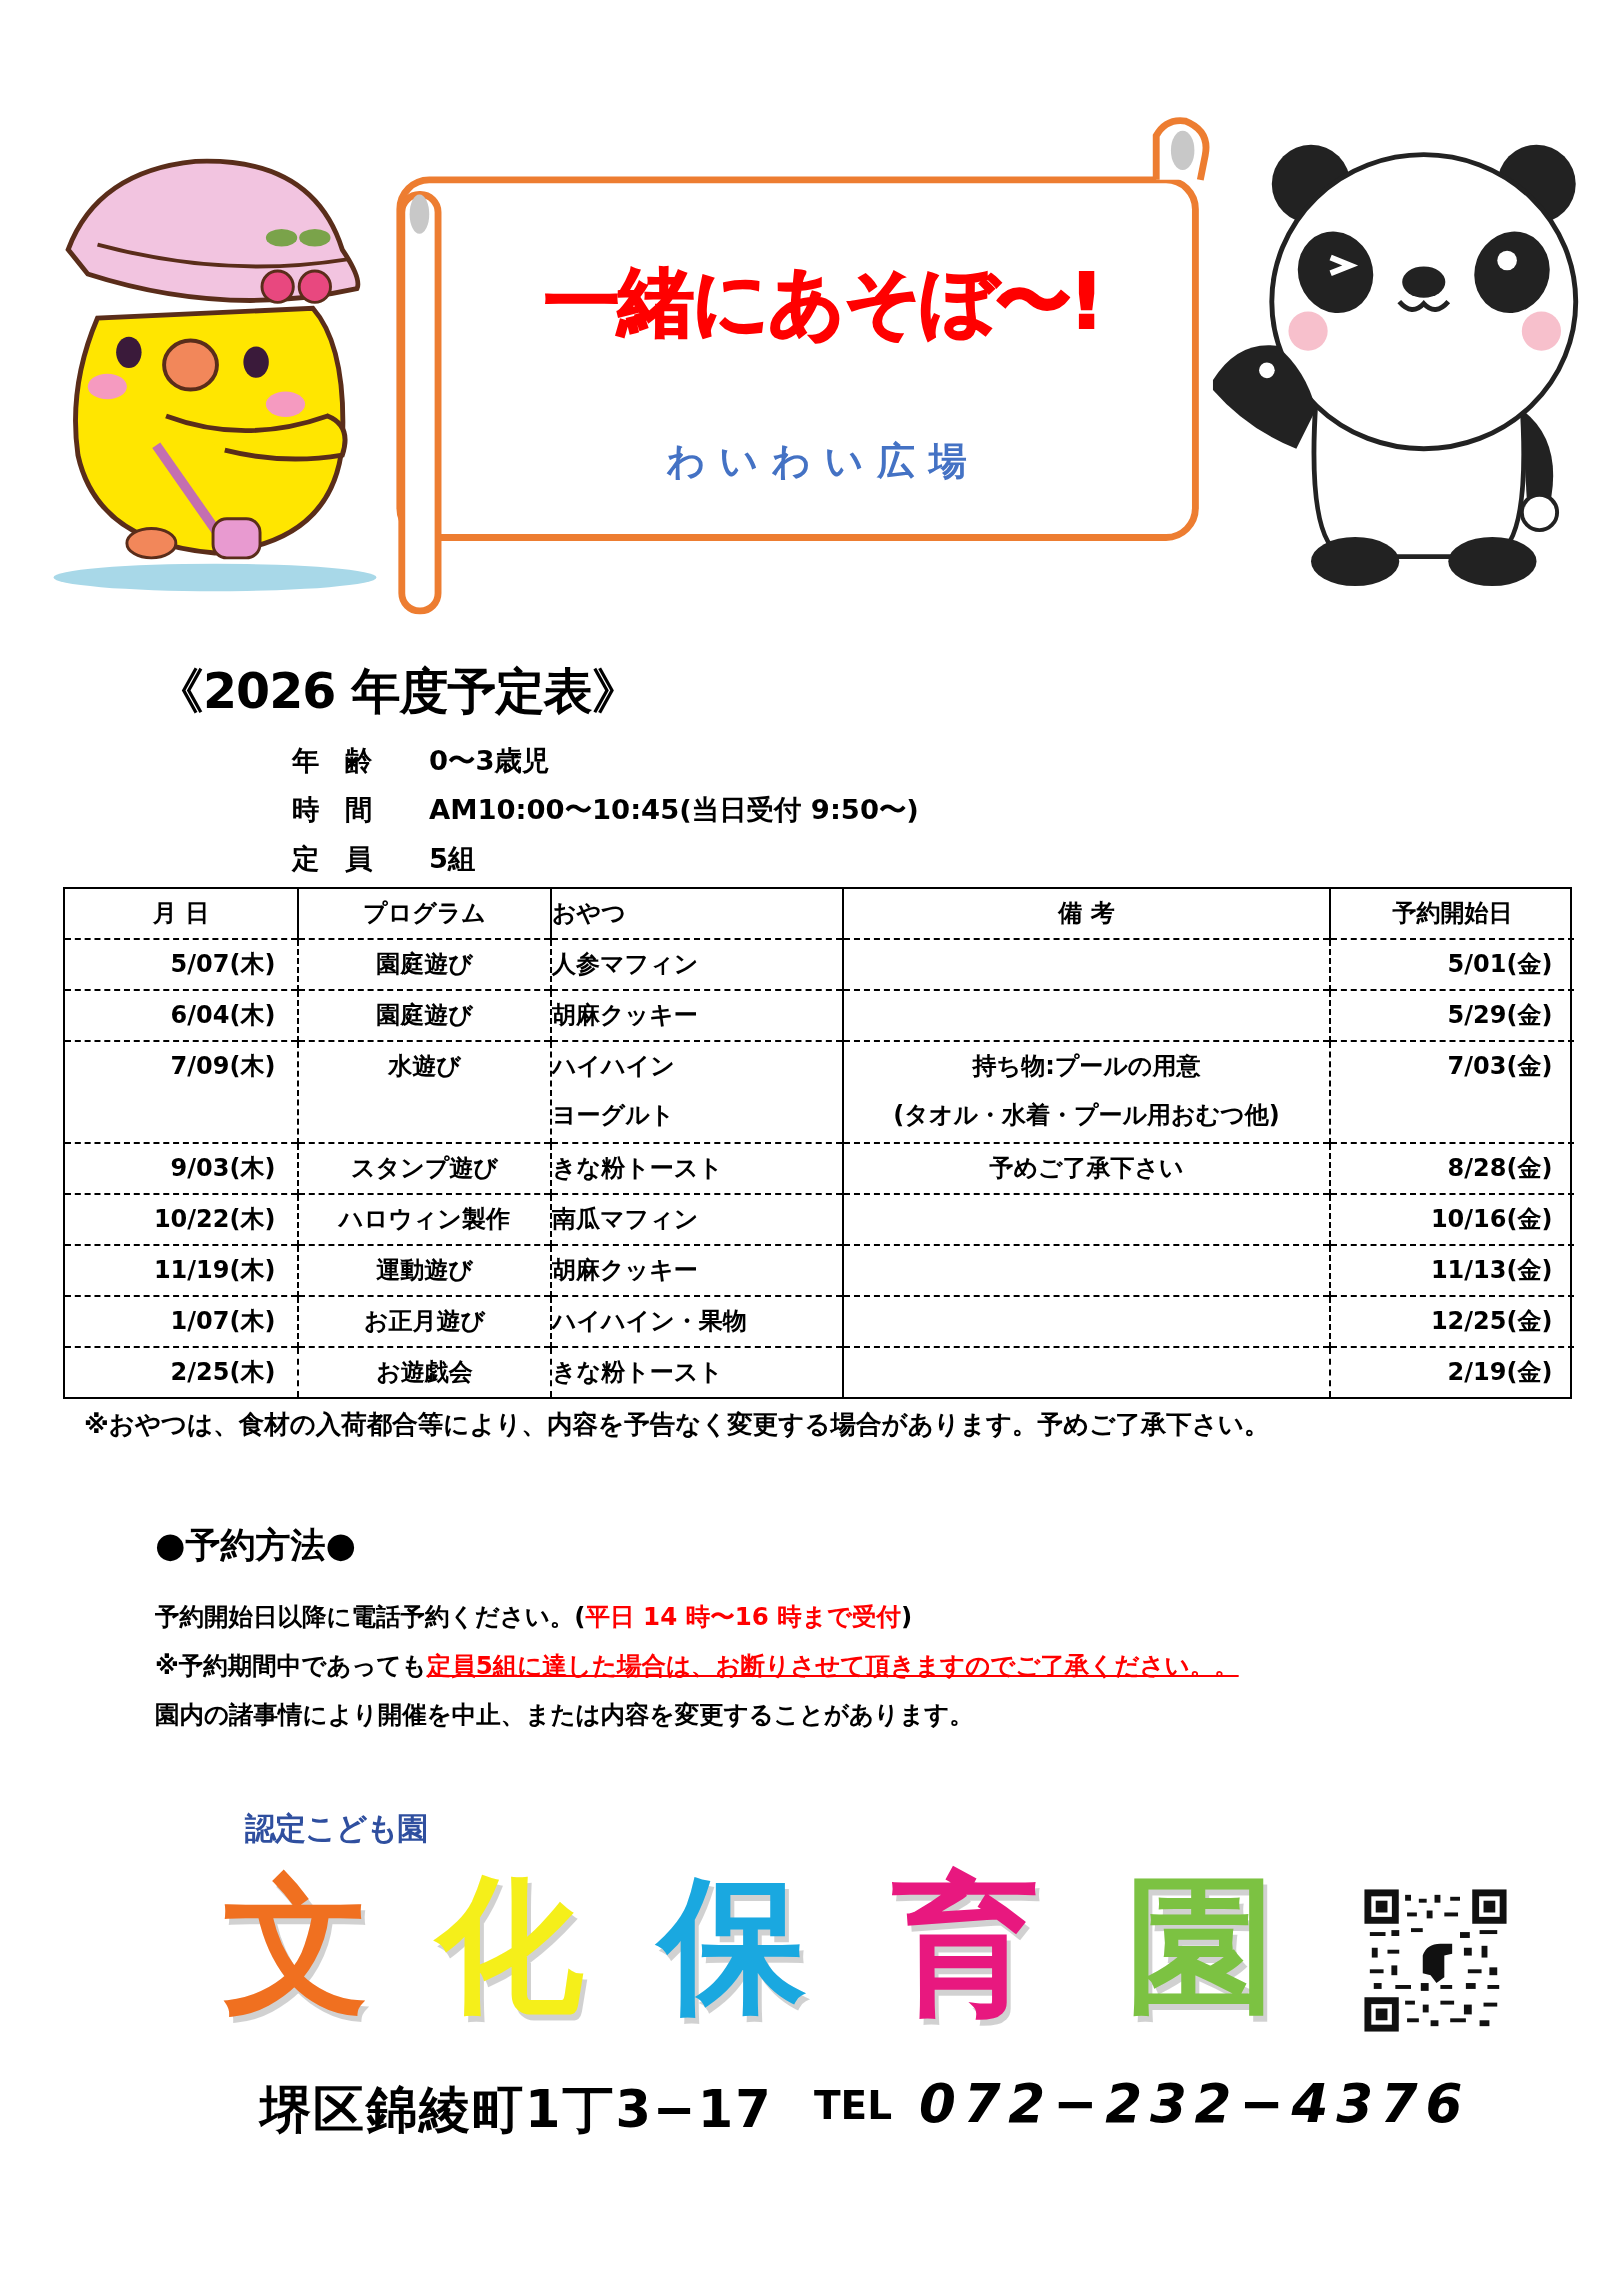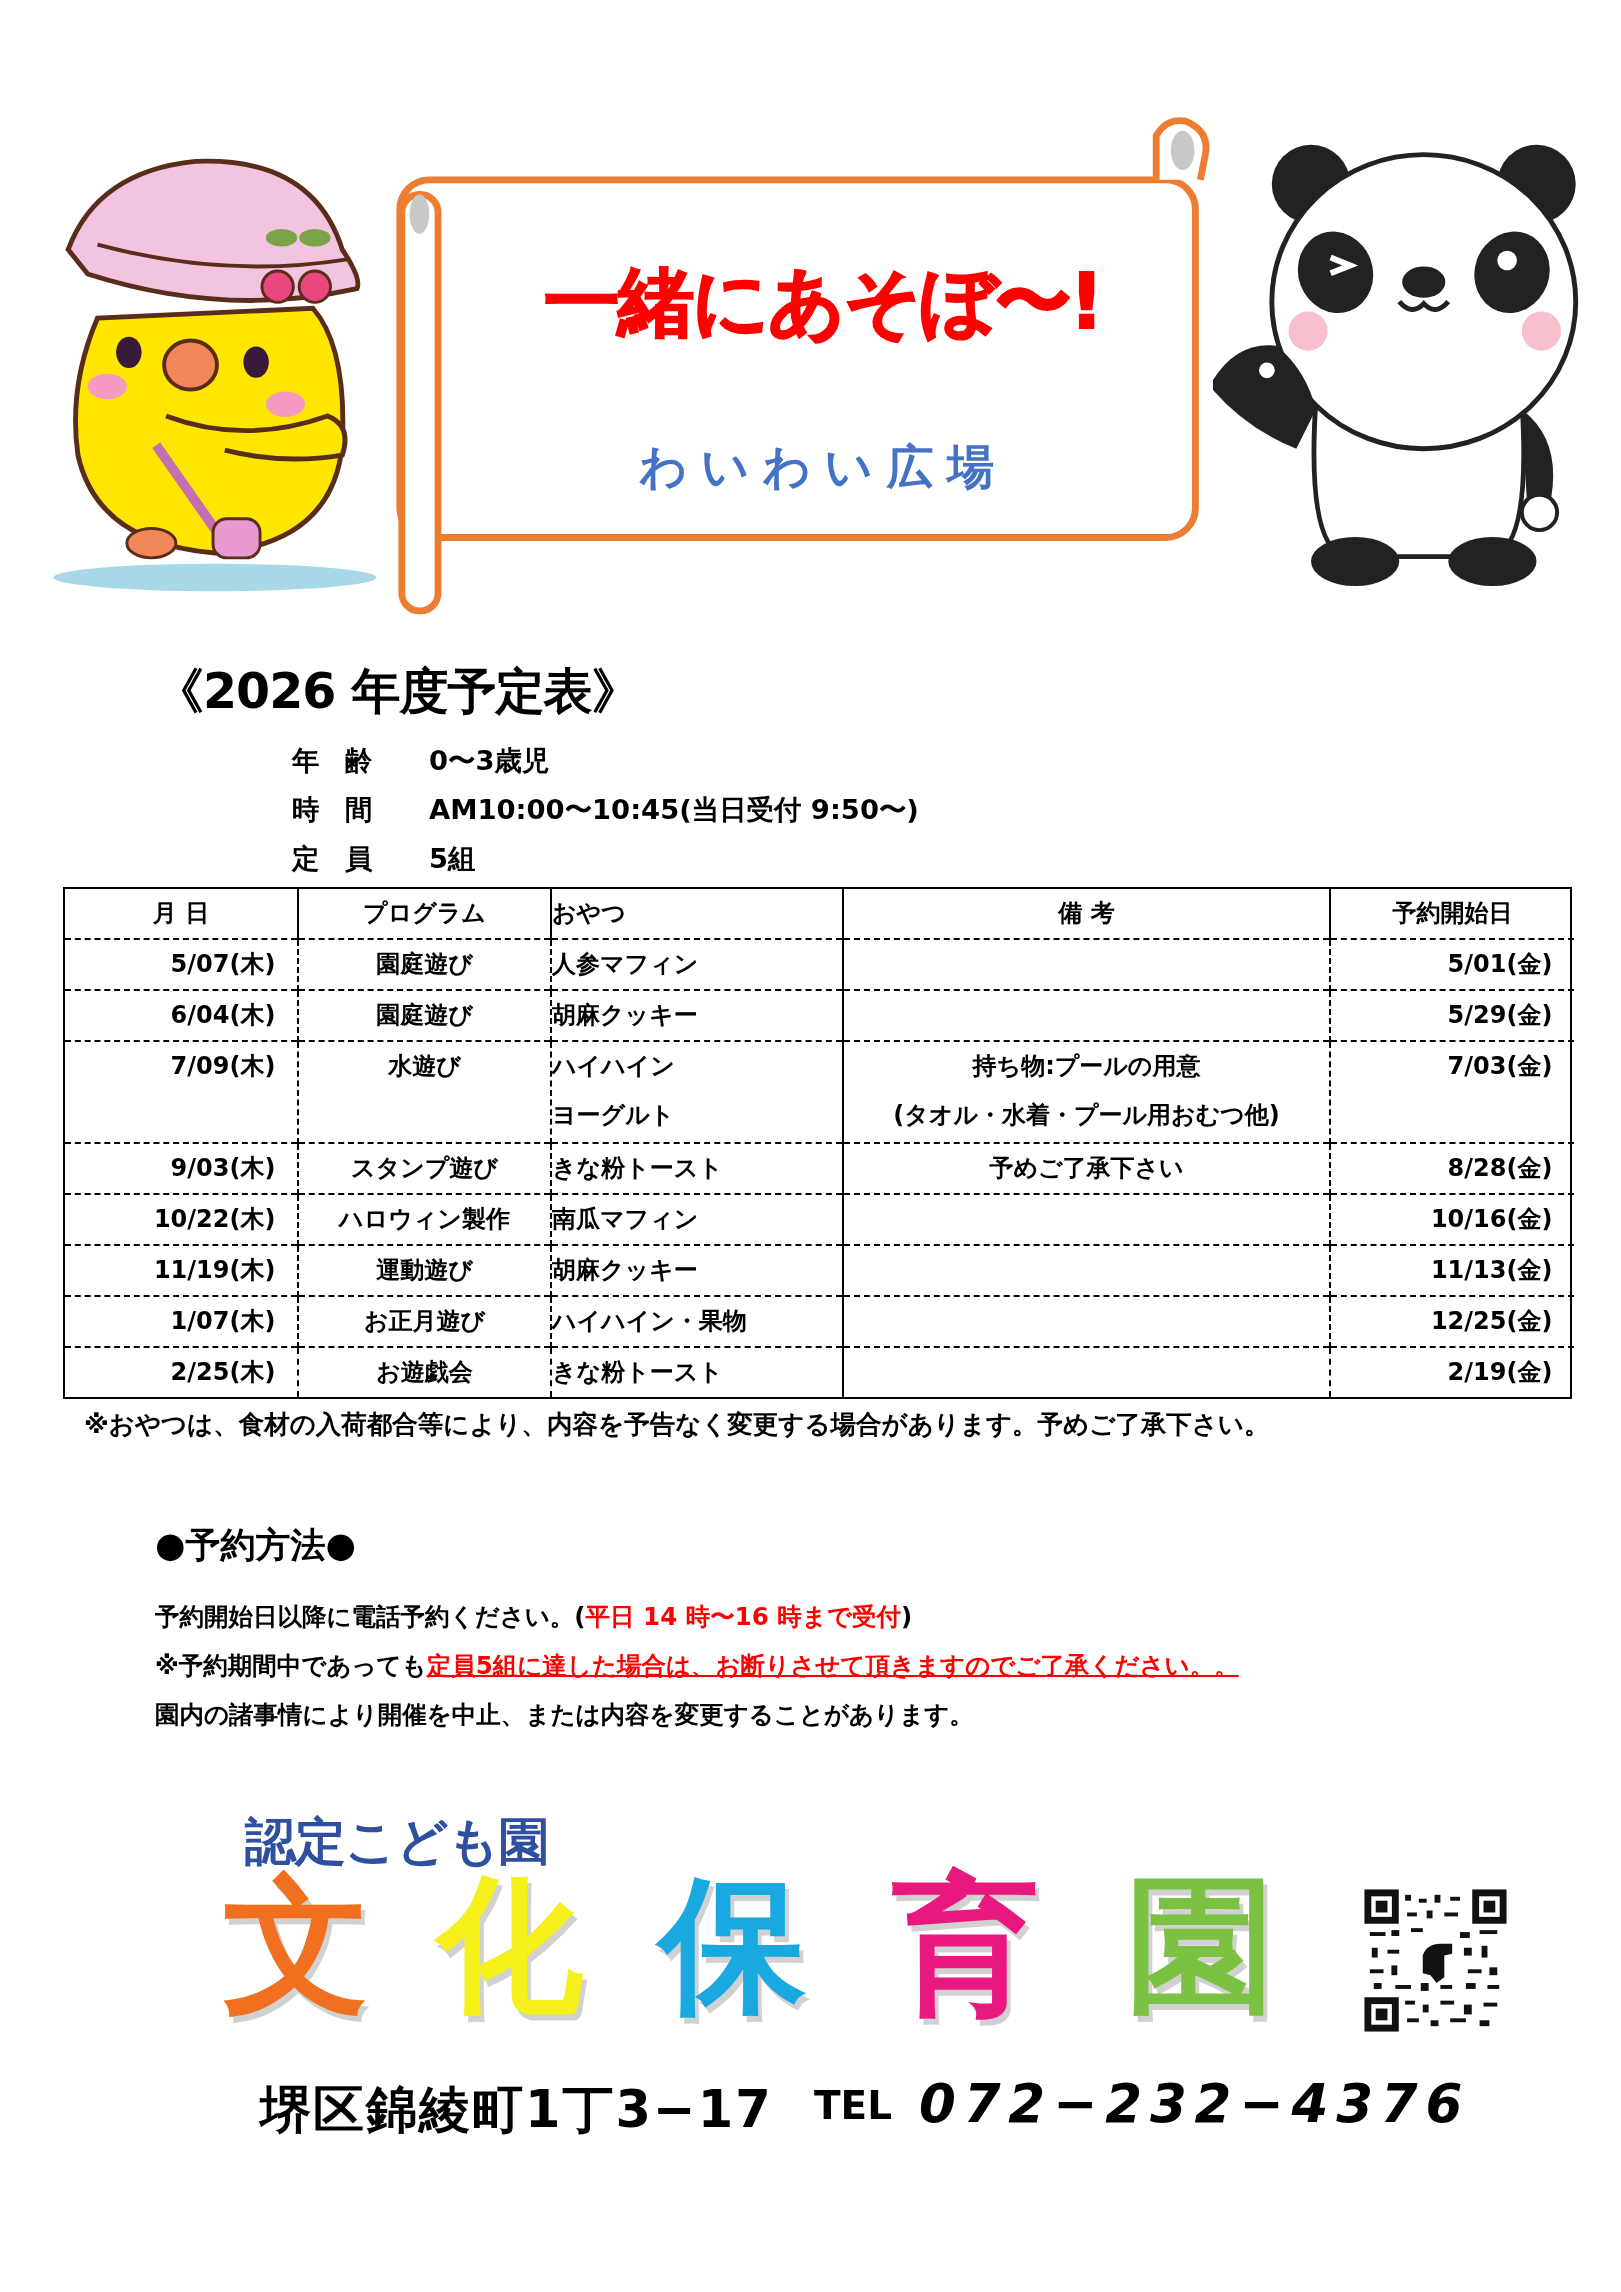--- a/index.html
+++ b/index.html
@@ -6,21 +6,21 @@
   body { width:1621px; height:2293px; position:relative; overflow:hidden;
          font-family:"DejaVu Sans", "Liberation Sans", sans-serif; color:#000; }
   .abs { position:absolute; }
 
   
   #banner-svg { left:392px; top:116px; }
   .banner-title { position:absolute; left:470px; top:252px; width:706px; text-align:center;
        font-size:76px; font-weight:bold; color:#ff0000; letter-spacing:-2px;
        -webkit-text-stroke:2px #ff0000; }
   .banner-sub { position:absolute; left:549px; top:436px; width:549px; text-align:center;
-       font-size:47px; font-weight:bold; color:#4472c4; letter-spacing:13.7px; }
+       font-size:38px; font-weight:bold; color:#4472c4; letter-spacing:13.7px; }
 
   
   .sched-title { left:155px; top:659px; font-size:49px; font-weight:bold; letter-spacing:-1px; }
 
   .info { left:292px; font-size:27.4px; font-weight:bold; }
   .info .lbl { display:inline-block; width:137px; letter-spacing:25.5px; }
 
   
   .tbl { left:63px; top:887px; width:1509px; border:2.9px solid #000; box-sizing:border-box; }
   .tbl table { border-collapse:collapse; width:100%; table-layout:fixed; }
@@ -38,21 +38,21 @@
   .tbl th.c-res { text-align:center; padding-right:0 !important; }
   .tbl td.tall { vertical-align:top; }
   .two { line-height:51px; }
 
   .footnote { left:84px; top:1407px; font-size:25.5px; font-weight:bold; }
   .resv-title { left:155px; top:1522px; font-size:35px; font-weight:bold; }
   .resv-line { left:155px; font-size:24.5px; font-weight:bold; }
   .red { color:#ff0000; }
   .uline { text-decoration:underline; text-decoration-thickness:2px; }
 
-  .cert { left:245px; top:1808px; font-size:51px; font-weight:bold; color:#2f4f9f; letter-spacing:-1px; }
+  .cert { left:245px; top:1808px; font-size:31px; font-weight:bold; color:#2f4f9f; letter-spacing:-1px; }
   .logo { top:1862px; font-size:147px; font-weight:bold; line-height:167px;
           text-shadow: 3.9px 5.9px 0 rgba(0,0,0,0.18), -2px -2px 0 #fff; }
   .addr { left:260px; top:2076px; font-size:51px; font-weight:bold; letter-spacing:2px; }
   .tel { left:814px; top:2083px; font-size:39px; font-weight:bold; }
   .telno { left:919px; top:2073px; font-size:53px; font-weight:bold; font-style:italic; letter-spacing:7.8px; }
 </style>
 </head>
 <body>
 
 <svg class="abs" style="left:29px;top:132px" width="372" height="470" viewBox="0 0 380 480">

